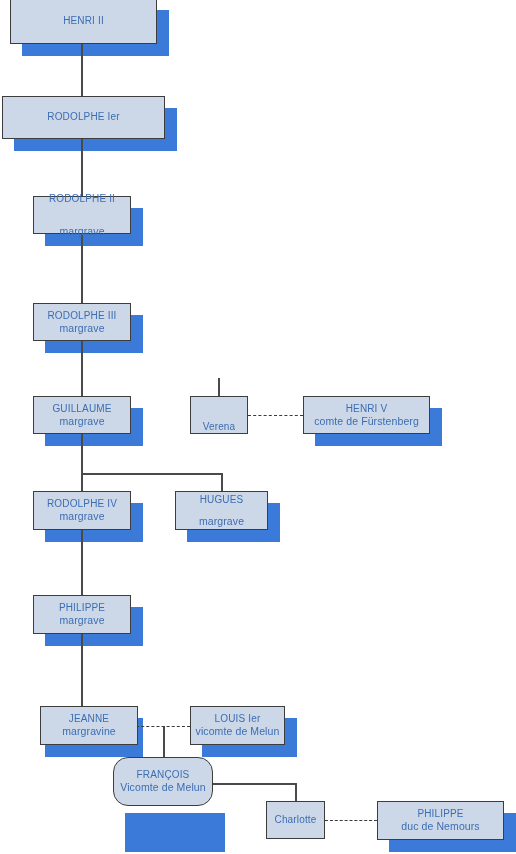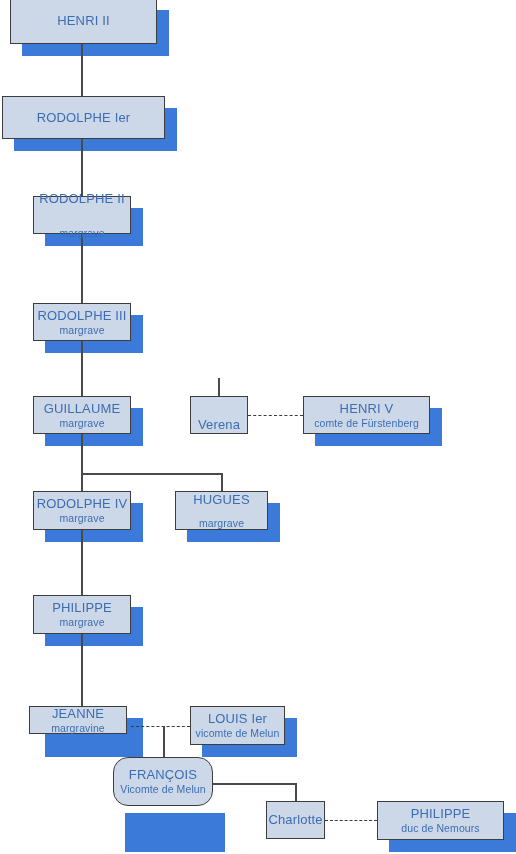--- a/index.html
+++ b/index.html
@@ -17,21 +17,21 @@
     border:1.5px solid #3d3d3d;
     color:#3c6db3;
     display:flex;
     flex-direction:column;
     align-items:center;
     justify-content:center;
     text-align:center;
     line-height:1.22;
     z-index:5;
   }
-  .node .n-name{font-size:13px;letter-spacing:.15px;white-space:nowrap;}
+  .node .n-name{font-size:10px;letter-spacing:.15px;white-space:nowrap;}
   .node .n-title{font-size:10.5px;letter-spacing:.1px;white-space:nowrap;}
   .node.single{justify-content:center;}
   .shadow{
     position:absolute;
     background:#3b7ad8;
     z-index:2;
   }
   .edge{
     position:absolute;
     background:#4a4a4a;
@@ -116,21 +116,21 @@
         <div class="n-title">margrave</div>
       </div>
       <div class="node" style="left: 175px; top: 491px; width: 93px; height: 39px; gap: 9px;">
         <div class="n-name">HUGUES</div>
         <div class="n-title">margrave</div>
       </div>
       <div class="node" style="left: 33px; top: 595px; width: 98px; height: 39px;">
         <div class="n-name">PHILIPPE</div>
         <div class="n-title">margrave</div>
       </div>
-      <div class="node" style="left: 29px; top: 706px; width: 98px; height: 28px;">
+      <div class="node" style="left: 40px; top: 706px; width: 98px; height: 39px;">
         <div class="n-name">JEANNE</div>
         <div class="n-title">margravine</div>
       </div>
       <div class="node" style="left: 190px; top: 706px; width: 95px; height: 39px;">
         <div class="n-name">LOUIS Ier</div>
         <div class="n-title">vicomte de Melun</div>
       </div>
       <div class="node" style="left: 113px; top: 757px; width: 100px; height: 49px; border-radius: 15px;">
         <div class="n-name">FRANÇOIS</div>
         <div class="n-title">Vicomte de Melun</div>

